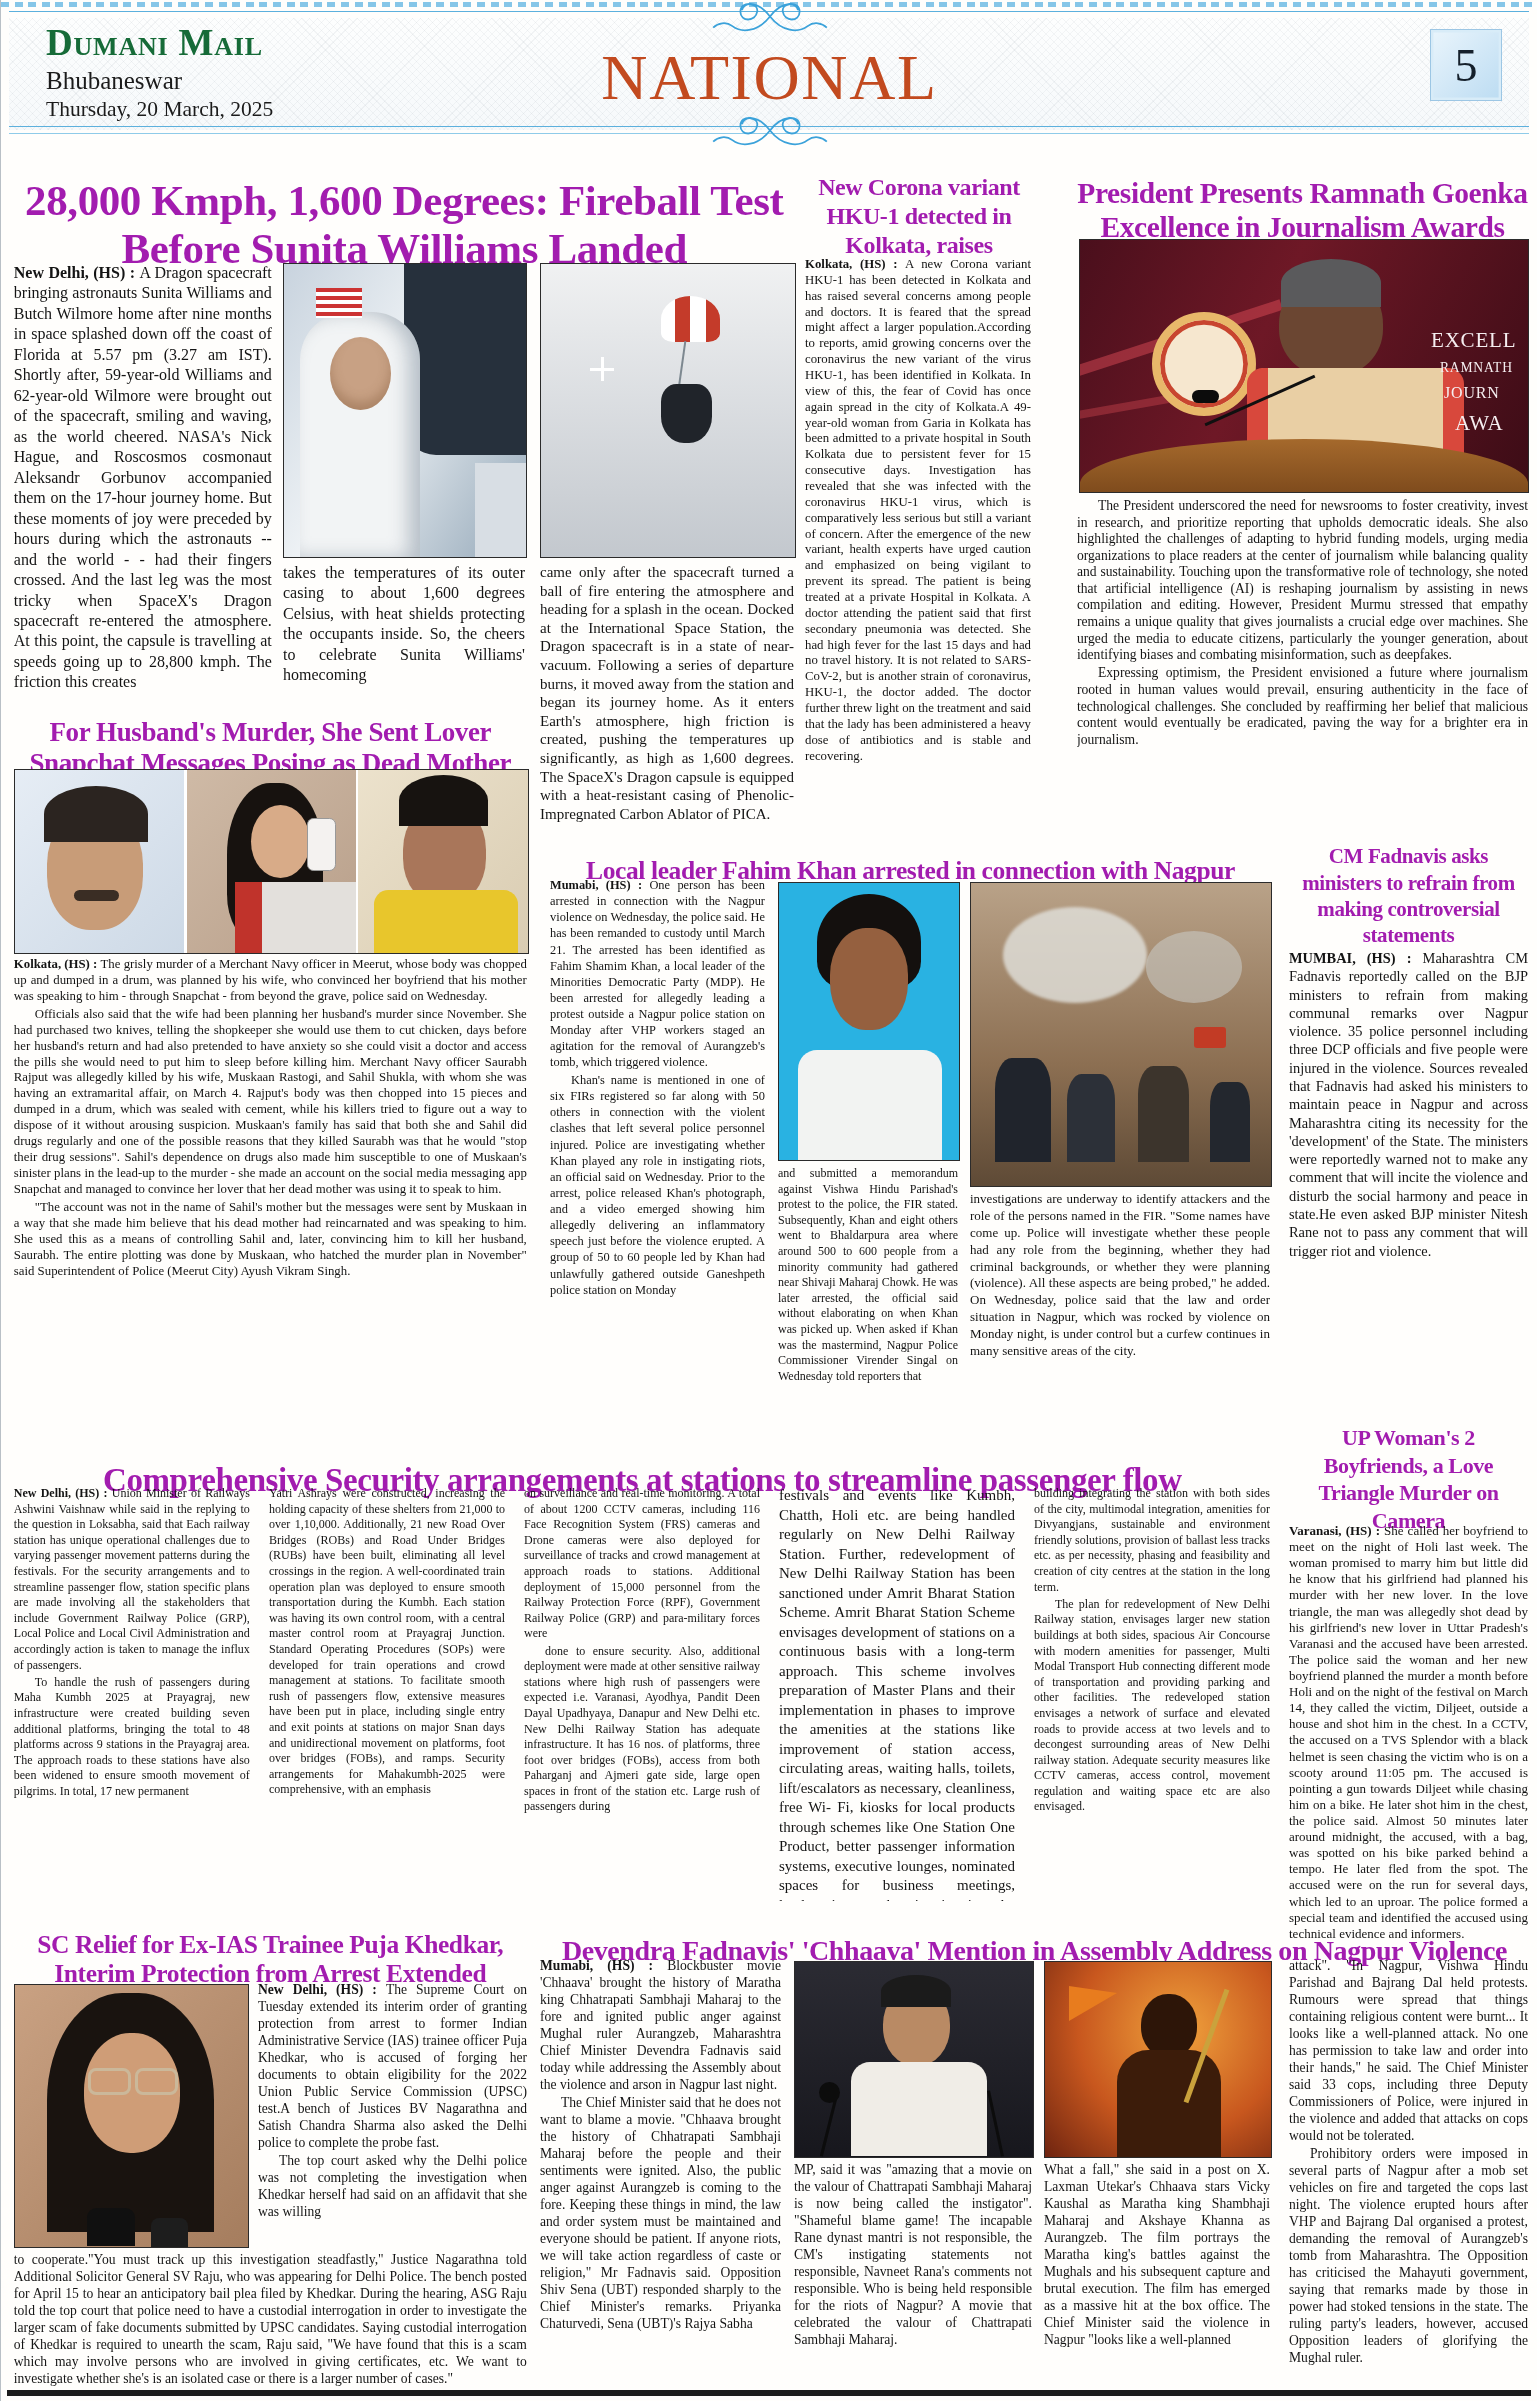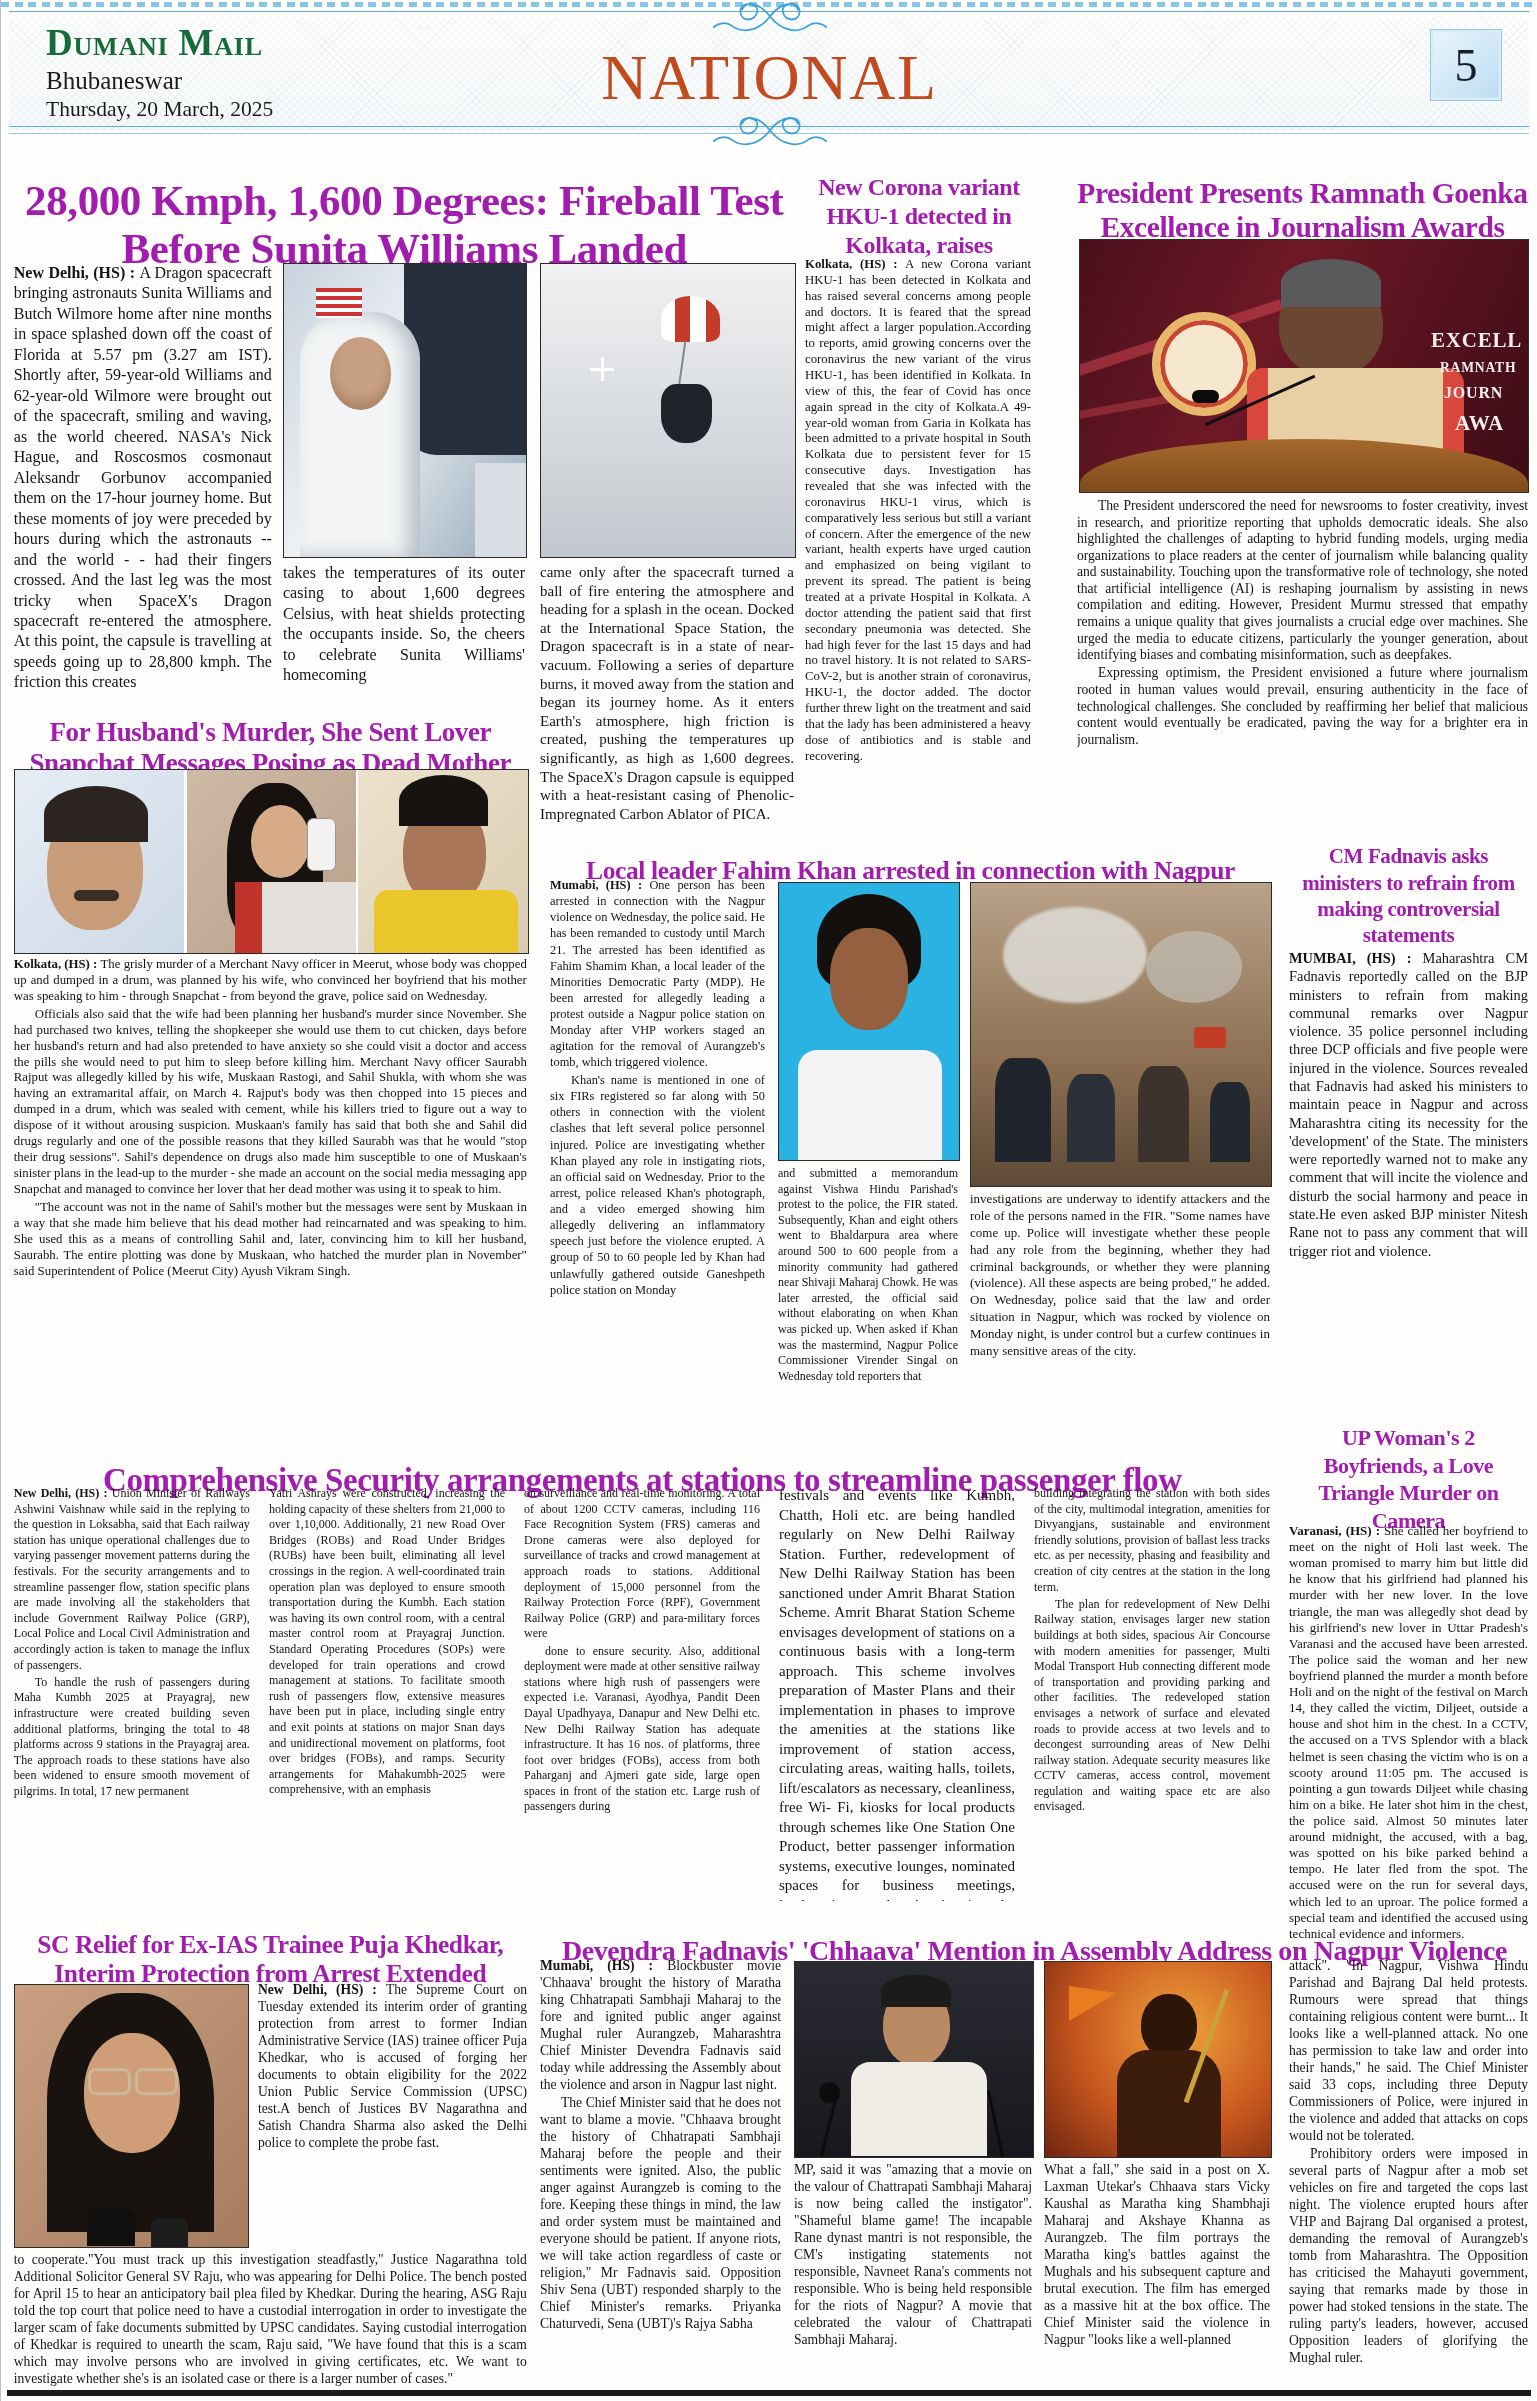--- a/index.html
+++ b/index.html
@@ -31,21 +31,21 @@
   .headline{font-weight:bold;text-align:center;line-height:1.13;letter-spacing:-0.4px;color:#a21caf;}
   .headline.left{text-align:center;}
   .bodytext{text-align:justify;overflow:hidden;color:#141414;}
   .para{margin:0 0 1.6px 0;}
   .para.indent{text-indent:21px;}
   .dateline{font-weight:bold;}
   .dateline::after{content:" ";}
   
   .photo{border:1.6px solid #2b2b2b;overflow:hidden;}
   .photo i{position:absolute;display:block;}
-  .backdrop-word{position:absolute;color:#f5eef0;font-weight:bold;letter-spacing:0.8px;}
+  .backdrop-word{position:absolute;color:#f5eef0;font-weight:normal;letter-spacing:0.8px;}
   .bottom-bar{left:6.4px;top:2390px;width:1524px;height:6.4px;background:#1c1c1c;}
 </style>
 </head>
 <body>
 
 <div id="page">
 
   <div class="abs top-dashes"></div>
   <div class="abs rule" style="top:11px;"></div>
   <div class="abs header-band"></div>
@@ -233,20 +233,23 @@
     <div class="abs photo" style="left:12.8px;top:1984px;width:233px;height:262px;background:linear-gradient(135deg,#c9a182,#a57d5e);">
       <i style="left:32px;top:8px;width:167px;height:239px;background:#19130f;border-radius:45% 45% 0 0;"></i>
       <i style="left:69px;top:48px;width:96px;height:120px;background:#cf9d77;border-radius:48%;"></i>
       <i style="left:73px;top:83px;width:37px;height:21px;border:3.2px solid #cbb89a;border-radius:8px;"></i>
       <i style="left:120px;top:83px;width:37px;height:21px;border:3.2px solid #cbb89a;border-radius:8px;"></i>
       <i style="left:72px;top:223px;width:48px;height:38px;background:#101010;border-radius:9.6px 9.6px 0 0;"></i>
       <i style="left:136px;top:233px;width:37px;height:29px;background:#1d1d1d;border-radius:8px 8px 0 0;"></i>
     </div>
     <div class="abs bodytext" style="left:257px;top:1982px;width:269px;height:265px;font-size:13.6px;line-height:1.25;">
       <p class="para"><span class="dateline">New Delhi, (HS) :</span><span>The Supreme Court on Tuesday extended its interim order of granting protection from arrest to former Indian Administrative Service (IAS) trainee officer Puja Khedkar, who is accused of forging her documents to obtain eligibility for the 2022 Union Public Service Commission (UPSC) test.A bench of Justices BV Nagarathna and Satish Chandra Sharma also asked the Delhi police to complete the probe fast.</span></p>
+      <div>
+          <p class="para indent">The top court asked why the Delhi police was not completing the investigation when Khedkar herself had said on an affidavit that she was willing</p>
+        </div>
     </div>
     <div class="abs bodytext" style="left:12.8px;top:2252px;width:513px;height:142px;font-size:13.6px;line-height:1.25;">
       <p class="para">to cooperate."You must track up this investigation steadfastly," Justice Nagarathna told Additional Solicitor General SV Raju, who was appearing for Delhi Police. The bench posted for April 15 to hear an anticipatory bail plea filed by Khedkar. During the hearing, ASG Raju told the top court that police need to have a custodial interrogation in order to investigate the larger scam of fake documents submitted by UPSC candidates. Saying custodial interrogation of Khedkar is required to unearth the scam, Raju said, "We have found that this is a scam which may involve persons who are involved in giving certificates, etc. We want to investigate whether she's is an isolated case or there is a larger number of cases."</p>
     </div>
   </section>
 
   <section>
     <h2 class="abs headline" style="left:539px;top:1912px;width:989px;font-size:28px;">Devendra Fadnavis' 'Chhaava' Mention in Assembly Address on Nagpur Violence</h2>
     <div class="abs bodytext" style="left:539px;top:1958px;width:241px;height:437px;font-size:13.6px;line-height:1.25;">
       <p class="para"><span class="dateline">Mumabi, (HS) :</span><span>Blockbuster movie 'Chhaava' brought the history of Maratha king Chhatrapati Sambhaji Maharaj to the fore and ignited public anger against Mughal ruler Aurangzeb, Maharashtra Chief Minister Devendra Fadnavis said today while addressing the Assembly about the violence and arson in Nagpur last night.</span></p>

